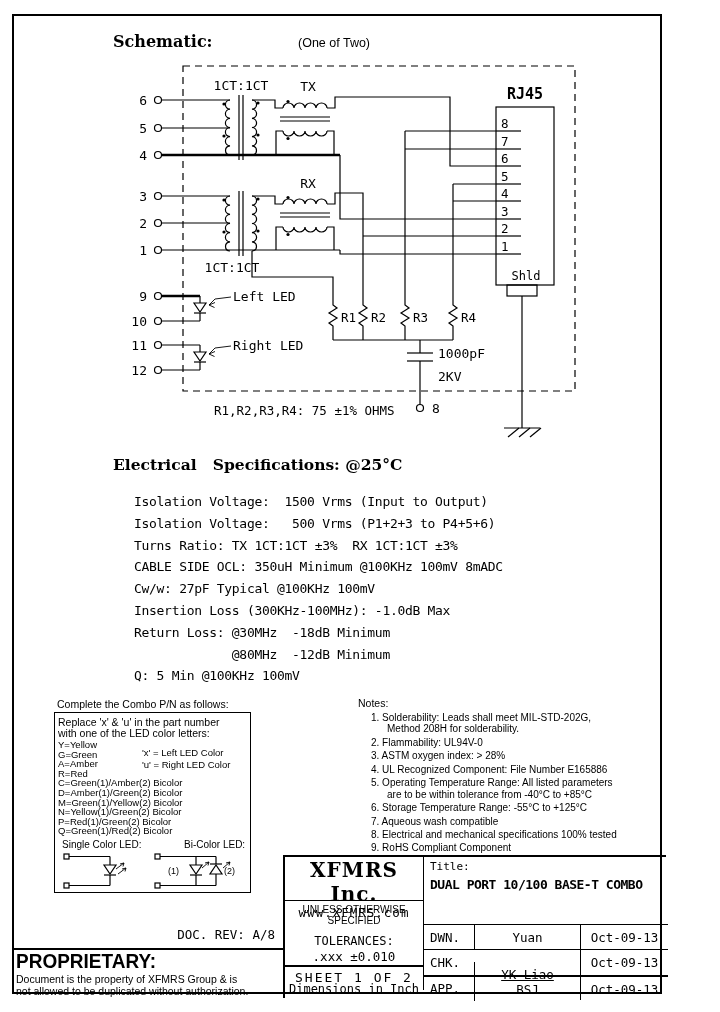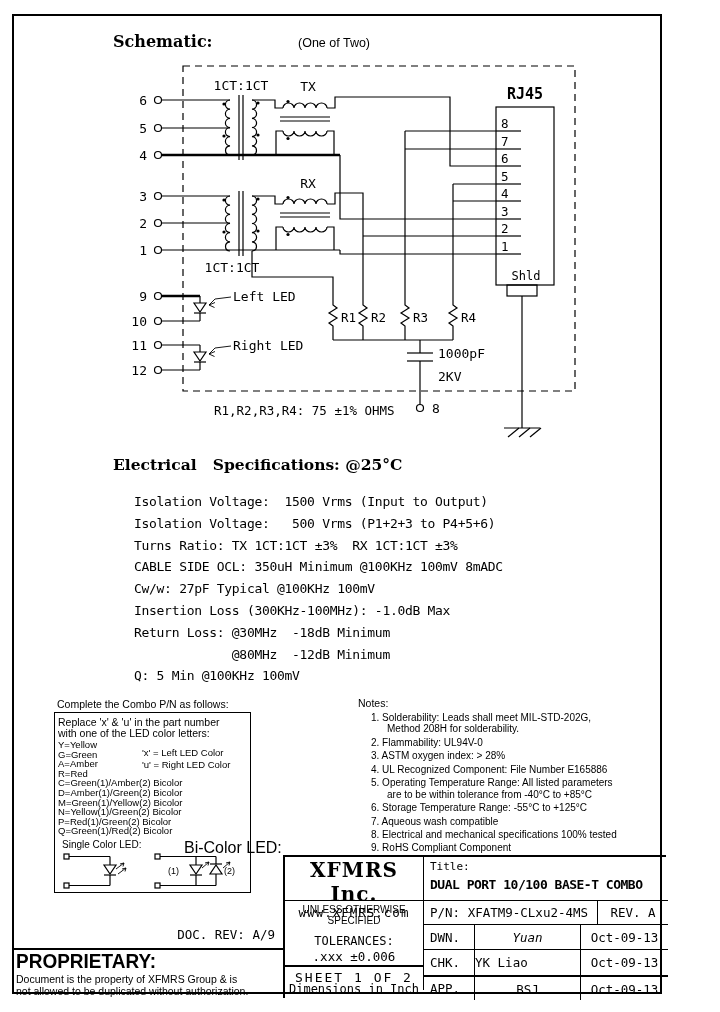--- a/index.html
+++ b/index.html
@@ -284,21 +284,21 @@
     <div class="code-line">C=Green(1)/Amber(2) Bicolor</div>
     <div class="code-line">D=Amber(1)/Green(2) Bicolor</div>
     <div class="code-line">M=Green(1)/Yellow(2) Bicolor</div>
     <div class="code-line">N=Yellow(1)/Green(2) Bicolor</div>
     <div class="code-line">P=Red(1)/Green(2) Bicolor</div>
     <div class="code-line">Q=Green(1)/Red(2) Bicolor</div>
   </div>
   <div class="abs sans" style="left:142px;top:747px;font-size:9.5px;">'x' = Left LED Color</div>
   <div class="abs sans" style="left:142px;top:759px;font-size:9.5px;">'u' = Right LED Color</div>
   <div class="abs sans" style="left:62px;top:839px;font-size:10px;">Single Color LED:</div>
-  <div class="abs sans" style="left:152px;top:839px;font-size:16px;padding-left:32px;">Bi-Color LED:</div>
+  <div class="abs sans" style="left:152px;top:839px;font-size:10px;padding-left:32px;">Bi-Color LED:</div>
   <div class="abs sans" style="left:168px;top:866px;font-size:9px;">(1)</div>
   <div class="abs sans" style="left:224px;top:866px;font-size:9px;">(2)</div>
 
   <div class="abs sans" style="left:358px;top:697px;font-size:10.5px;">Notes:</div>
   <div class="abs" style="left:371px;top:712px;width:292px;">
     <div class="note">1. Solderability: Leads shall meet MIL-STD-202G,
 Method 208H for solderability.</div>
     <div class="note">2. Flammability: UL94V-0</div>
     <div class="note">3. ASTM oxygen index: &gt; 28%</div>
     <div class="note">4. UL Recognized Component: File Number E165886</div>
@@ -313,63 +313,57 @@
   <div class="abs" style="left:283px;top:855px;width:383px;height:143px;border-left:2px solid #000;border-top:2px solid #000;box-sizing:border-box;">
 
     <div class="tb-cell" style="left:0;top:0;width:139px;height:43px;border-right:1.5px solid #000;text-align:center;">
       <div class="serifb" style="font-size:20px;letter-spacing:1px;margin-top:1px;">XFMRS Inc.</div>
       <div style="font-size:12.5px;letter-spacing:1px;margin-top:-1px;">www.XFMRS.com</div>
     </div>
 
     <div class="tb-cell" style="left:0;top:43px;width:139px;height:75px;border-right:1.5px solid #000;border-top:1.5px solid #000;text-align:center;">
       <div class="sans" style="font-size:10px;margin-top:3px;">UNLESS OTHERWISE SPECIFIED</div>
       <div style="font-size:12px;margin-top:8px;">TOLERANCES:</div>
-      <div style="font-size:12.5px;margin-top:1px;">.xxx ±0.006</div>
+      <div style="font-size:12.5px;margin-top:1px;">.xxx ±0.010</div>
       <div style="font-size:12px;margin-top:18px;">Dimensions in Inch</div>
     </div>
 
     <div class="tb-cell" style="left:0;top:108px;width:139px;height:25px;border-right:1.5px solid #000;border-top:2.5px solid #000;text-align:center;">
       <div style="font-size:13px;letter-spacing:2px;margin-top:3px;">SHEET 1 OF 2</div>
     </div>
 
     <div class="tb-cell" style="left:139px;top:0;width:244px;height:43px;">
       <div style="position:absolute;left:6px;top:3px;font-size:11px;">Title:</div>
       <div style="position:absolute;left:6px;top:20px;font-size:13px;font-weight:bold;letter-spacing:-0.5px;">DUAL PORT 10/100 BASE-T COMBO</div>
     </div>
 
-    <div class="tb-cell" style="left:139px;top:43px;width:244px;height:24px;border-top:1.5px solid #000;">
-      <div style="position:absolute;left:6px;top:4px;font-size:12.5px;">P/N: XFATM9-CLxu2-4MS</div>
-      <div style="position:absolute;left:173px;top:0;width:71px;height:100%;border-left:1.5px solid #000;text-align:center;box-sizing:border-box;">
-        <span style="font-size:12.5px;line-height:24px;">REV. A</span>
-      </div>
-    </div>
 
     <div class="tb-cell" style="left:139px;top:67px;width:244px;height:25px;border-top:1.5px solid #000;">
       <div style="position:absolute;left:0;top:0;width:50px;height:100%;">
           <span class="mono125" style="position:absolute;left:6px;top:5px;">DWN.</span>
         </div>
-      <div style="position:absolute;left:50px;top:0;width:106px;height:100%;border-left:1.5px solid #000;text-align:center;box-sizing:border-box;font-style:italic;"><span class="mono125" style="line-height:25px;">Yuan</span></div>
+      <div style="position:absolute;left:50px;top:0;width:106px;height:100%;border-left:1.5px solid #000;text-align:center;box-sizing:border-box;"><span class="mono125" style="line-height:25px;">Yuan</span></div>
       <div style="position:absolute;left:156px;top:0;width:88px;height:100%;border-left:1.5px solid #000;text-align:center;box-sizing:border-box;"><span class="mono125" style="line-height:25px;">Oct-09-13</span></div>
     </div>
     <div class="tb-cell" style="left:139px;top:92px;width:244px;height:40px;border-top:1.5px solid #000;">
       <div style="position:absolute;left:0;top:0;width:50px;height:100%;">
           <span class="mono125" style="position:absolute;left:6px;top:5px;">CHK.</span>
         </div>
-      <div style="position:absolute;left:50px;top:0;width:106px;height:100%;border-left:1.5px solid #000;text-align:left;box-sizing:border-box;"><span class="mono125" style="line-height:26px;">YK Liao</span></div>
+      <div style="position:absolute;left:50px;top:12px;width:106px;height:100%;border-left:1.5px solid #000;text-align:center;box-sizing:border-box;text-decoration:underline;"><span class="mono125" style="line-height:26px;">YK Liao</span></div>
       <div style="position:absolute;left:156px;top:0;width:88px;height:100%;border-left:1.5px solid #000;text-align:center;box-sizing:border-box;"><span class="mono125" style="line-height:26px;">Oct-09-13</span></div>
     </div>
     <div class="tb-cell" style="left:139px;top:118px;width:244px;height:25px;border-top:2.5px solid #000;">
       <div style="position:absolute;left:0;top:0;width:50px;height:100%;">
           <span class="mono125" style="position:absolute;left:6px;top:4px;">APP.</span>
         </div>
       <div style="position:absolute;left:50px;top:0;width:106px;height:100%;border-left:1.5px solid #000;text-align:center;box-sizing:border-box;"><span class="mono125" style="line-height:25px;">BSJ</span></div>
       <div style="position:absolute;left:156px;top:0;width:88px;height:100%;border-left:1.5px solid #000;text-align:center;box-sizing:border-box;"><span class="mono125" style="line-height:25px;">Oct-09-13</span></div>
     </div>
   </div>
 
-  <div class="abs" style="left:150px;top:927px;width:125px;text-align:right;font-size:12.5px;">DOC. REV: A/9</div>
+  <div class="abs" style="left:150px;top:927px;width:125px;text-align:right;font-size:12.5px;">DOC. REV: A/8</div>
   <div class="abs" style="left:12px;top:948px;width:271px;height:50px;border-top:2px solid #000;box-sizing:border-box;">
     <div class="sans" style="position:absolute;left:4px;top:0px;font-size:19px;font-weight:bold;transform:scaleY(1.05);transform-origin:top left;">PROPRIETARY:</div>
     <div class="sans" style="position:absolute;left:4px;top:23px;font-size:10.5px;">Document is the property of XFMRS Group &amp; is</div>
     <div class="sans" style="position:absolute;left:4px;top:35px;font-size:10.5px;">not allowed to be duplicated without authorization.</div>
   </div>
 
 </div>
 
 </body></html>

